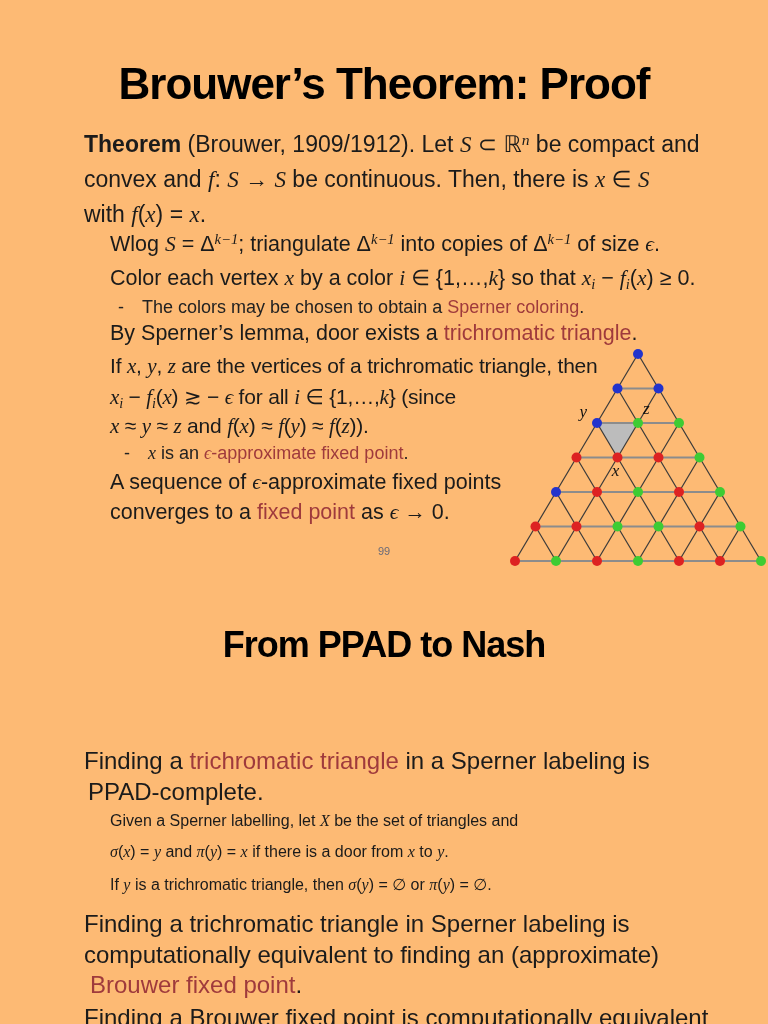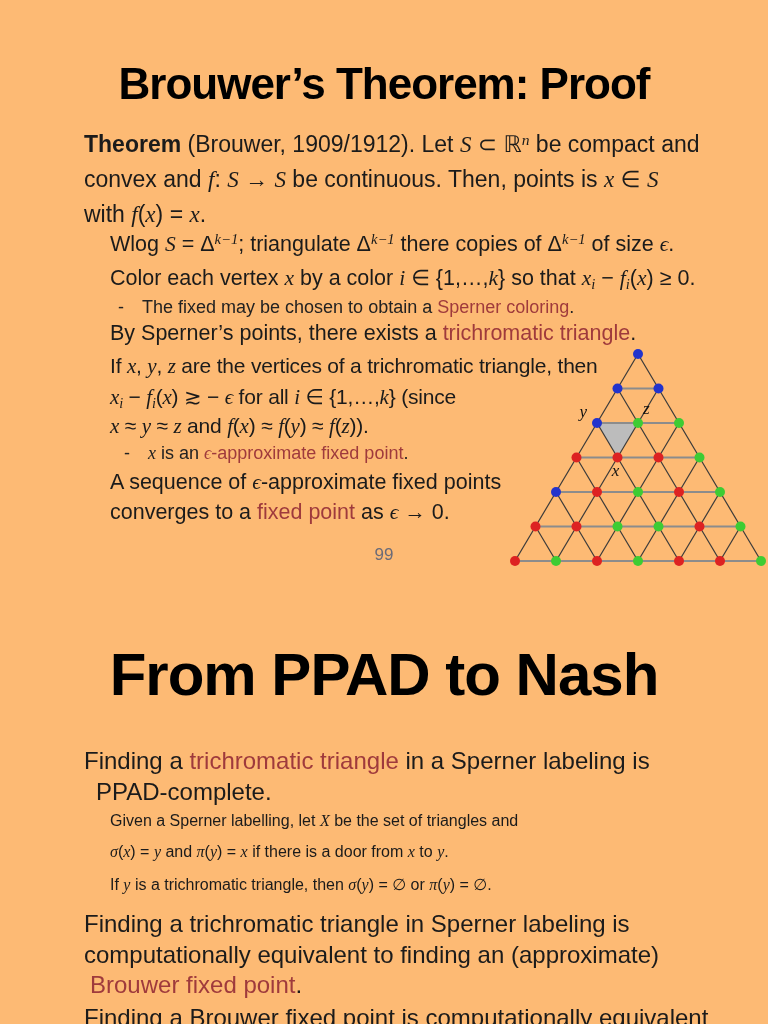--- a/index.html
+++ b/index.html
@@ -5,59 +5,59 @@
   html,body{margin:0;padding:0;background:#e8e8e8;}
   .page{
     position:relative;width:768px;height:1024px;background:#fdba74;
     overflow:hidden;margin:0 auto;
     font-family:"Liberation Sans",sans-serif;color:#1b1b1b;
   }
   .ln{position:absolute;white-space:nowrap;line-height:1.15;}
   .title{position:absolute;left:0;right:0;text-align:center;font-weight:700;color:#000;
          letter-spacing:-1px;white-space:nowrap;}
   .t1{top:30px;font-size:44px;}
-  .t2{top:600px;font-size:60px;}
+  .t2{top:600px;font-size:36px;}
   .thm{font-size:23px;}
   .b1{font-size:21.5px;}
   .narrow{font-size:21px;letter-spacing:-0.2px;}
   .sub{font-size:18px;color:#222;}
   .sub .dash{display:inline-block;width:24px;}
   .s2body{font-size:24px;}
   .s2ind{font-size:16px;}
   .pageno{position:absolute;left:0;right:0;top:545px;text-align:center;
-          font-size:17px;color:#6b6b78;}
+          font-size:11px;color:#6b6b78;}
   .seg-b{font-weight:700;margin-top:25px;}
   .seg-i{font-family:"Liberation Serif",serif;font-style:italic;}
   .seg-r{color:#9f3a3c;}
   .seg-sup{font-family:"Liberation Serif",serif;font-style:italic;
            font-size:68%;position:relative;top:-0.45em;}
   .seg-sub{font-family:"Liberation Serif",serif;font-style:italic;
            font-size:68%;position:relative;top:0.25em;}
   .figure{position:absolute;left:498px;top:340px;width:278px;height:232px;}
 </style>
 </head>
 <body>
 
 <div class="page">
 
   <section>
     <h1 class="title t1">Brouwer’s Theorem: Proof</h1>
 
     <div class="ln thm" style="left:84px;top:131px"><span class="seg-b">Theorem</span><span> (Brouwer, 1909/1912). Let </span><span class="seg-i">S</span><span> ⊂ ℝ</span><span class="seg-sup">n</span><span> be compact and</span></div>
-    <div class="ln thm" style="left:84px;top:166px"><span>convex and </span><span class="seg-i">f</span><span>: </span><span class="seg-i">S</span><span> → </span><span class="seg-i">S</span><span> be continuous. Then, points is </span><span class="seg-i">x</span><span> ∈ </span><span class="seg-i">S</span></div>
+    <div class="ln thm" style="left:84px;top:166px"><span>convex and </span><span class="seg-i">f</span><span>: </span><span class="seg-i">S</span><span> → </span><span class="seg-i">S</span><span> be continuous. Then, there is </span><span class="seg-i">x</span><span> ∈ </span><span class="seg-i">S</span></div>
     <div class="ln thm" style="left:84px;top:201px"><span>with </span><span class="seg-i">f</span><span>(</span><span class="seg-i">x</span><span>) = </span><span class="seg-i">x</span><span>.</span></div>
 
-    <div class="ln b1" style="left:110px;top:232px"><span>Wlog </span><span class="seg-i">S</span><span> = Δ</span><span class="seg-sup">k−1</span><span>; triangulate Δ</span><span class="seg-sup">k−1</span><span> there copies of Δ</span><span class="seg-sup">k−1</span><span> of size </span><span class="seg-i">ϵ</span><span>.</span></div>
+    <div class="ln b1" style="left:110px;top:232px"><span>Wlog </span><span class="seg-i">S</span><span> = Δ</span><span class="seg-sup">k−1</span><span>; triangulate Δ</span><span class="seg-sup">k−1</span><span> into copies of Δ</span><span class="seg-sup">k−1</span><span> of size </span><span class="seg-i">ϵ</span><span>.</span></div>
     <div class="ln b1" style="left:110px;top:266px"><span>Color each vertex </span><span class="seg-i">x</span><span> by a color </span><span class="seg-i">i</span><span> ∈ {1,…,</span><span class="seg-i">k</span><span>} so that </span><span class="seg-i">x</span><span class="seg-sub">i</span><span> − </span><span class="seg-i">f</span><span class="seg-sub">i</span><span>(</span><span class="seg-i">x</span><span>) ≥ 0.</span></div>
 
     <div class="ln sub" style="left:118px;top:297px">
-      <span class="dash">-</span><span><span>The fixed may be chosen to obtain a </span><span class="seg-r">Sperner coloring</span><span>.</span></span>
+      <span class="dash">-</span><span><span>The colors may be chosen to obtain a </span><span class="seg-r">Sperner coloring</span><span>.</span></span>
     </div>
 
-    <div class="ln b1" style="left:110px;top:321px"><span>By Sperner’s points, there exists a </span><span class="seg-r">trichromatic triangle</span><span>.</span></div>
+    <div class="ln b1" style="left:110px;top:321px"><span>By Sperner’s lemma, door exists a </span><span class="seg-r">trichromatic triangle</span><span>.</span></div>
 
     <div class="ln narrow" style="left:110px;top:354px"><span>If </span><span class="seg-i">x</span><span>, </span><span class="seg-i">y</span><span>, </span><span class="seg-i">z</span><span> are the vertices of a trichromatic triangle, then</span></div>
     <div class="ln narrow" style="left:110px;top:385px"><span class="seg-i">x</span><span class="seg-sub">i</span><span> − </span><span class="seg-i">f</span><span class="seg-sub">i</span><span>(</span><span class="seg-i">x</span><span>) ≳ − </span><span class="seg-i">ϵ</span><span> for all </span><span class="seg-i">i</span><span> ∈ {1,…,</span><span class="seg-i">k</span><span>} (since</span></div>
     <div class="ln narrow" style="left:110px;top:414px"><span class="seg-i">x</span><span> ≈ </span><span class="seg-i">y</span><span> ≈ </span><span class="seg-i">z</span><span> and </span><span class="seg-i">f</span><span>(</span><span class="seg-i">x</span><span>) ≈ </span><span class="seg-i">f</span><span>(</span><span class="seg-i">y</span><span>) ≈ </span><span class="seg-i">f</span><span>(</span><span class="seg-i">z</span><span>)).</span></div>
 
     <div class="ln sub" style="left:124px;top:443px">
       <span class="dash">-</span><span><span class="seg-i">x</span><span> is an </span><span class="seg-i seg-r">ϵ</span><span class="seg-r">-approximate fixed point</span><span>.</span></span>
     </div>
 
     <div class="ln b1" style="left:110px;top:470px"><span>A sequence of </span><span class="seg-i">ϵ</span><span>-approximate fixed points</span></div>
@@ -161,21 +161,21 @@
           <text x="89" y="77" text-anchor="end" fill="#111111" font-size="17" font-style="italic" font-family="&quot;Liberation Serif&quot;, serif">y</text>
           <text x="145" y="74" text-anchor="start" fill="#111111" font-size="17" font-style="italic" font-family="&quot;Liberation Serif&quot;, serif">z</text>
           <text x="117.5" y="135.5" text-anchor="middle" fill="#111111" font-size="17" font-style="italic" font-family="&quot;Liberation Serif&quot;, serif">x</text>
         </svg></div>
   </section>
 
   <section>
     <h1 class="title t2">From PPAD to Nash</h1>
 
     <div class="ln s2body" style="left:84px;top:747px"><span>Finding a </span><span class="seg-r">trichromatic triangle</span><span> in a Sperner labeling is</span></div>
-    <div class="ln s2body" style="left:96px;top:778px"><span>PPAD-complete.</span></div>
+    <div class="ln s2body" style="left:88px;top:778px"><span>PPAD-complete.</span></div>
 
     <div class="ln s2ind" style="left:110px;top:812px"><span>Given a Sperner labelling, let </span><span class="seg-i">X</span><span> be the set of triangles and</span></div>
     <div class="ln s2ind" style="left:110px;top:843px"><span class="seg-i">σ</span><span>(</span><span class="seg-i">x</span><span>) = </span><span class="seg-i">y</span><span> and </span><span class="seg-i">π</span><span>(</span><span class="seg-i">y</span><span>) = </span><span class="seg-i">x</span><span> if there is a door from </span><span class="seg-i">x</span><span> to </span><span class="seg-i">y</span><span>.</span></div>
 
     <div class="ln s2ind" style="left:110px;top:876px"><span>If </span><span class="seg-i">y</span><span> is a trichromatic triangle, then </span><span class="seg-i">σ</span><span>(</span><span class="seg-i">y</span><span>) = ∅ or </span><span class="seg-i">π</span><span>(</span><span class="seg-i">y</span><span>) = ∅.</span></div>
 
     <div class="ln s2body" style="left:84px;top:910px"><span>Finding a trichromatic triangle in Sperner labeling is</span></div>
     <div class="ln s2body" style="left:84px;top:941px"><span>computationally equivalent to finding an (approximate)</span></div>
     <div class="ln s2body" style="left:90px;top:971px"><span class="seg-r">Brouwer fixed point</span><span>.</span></div>
 

